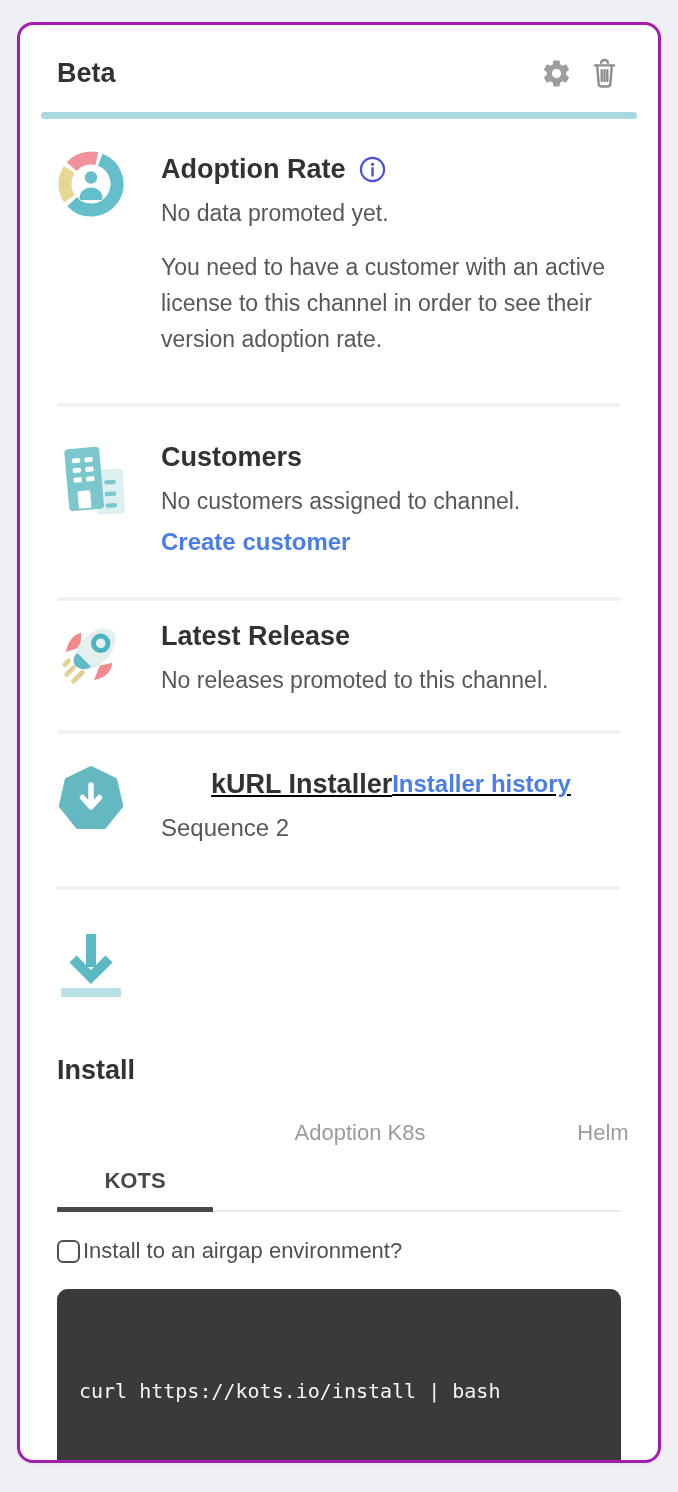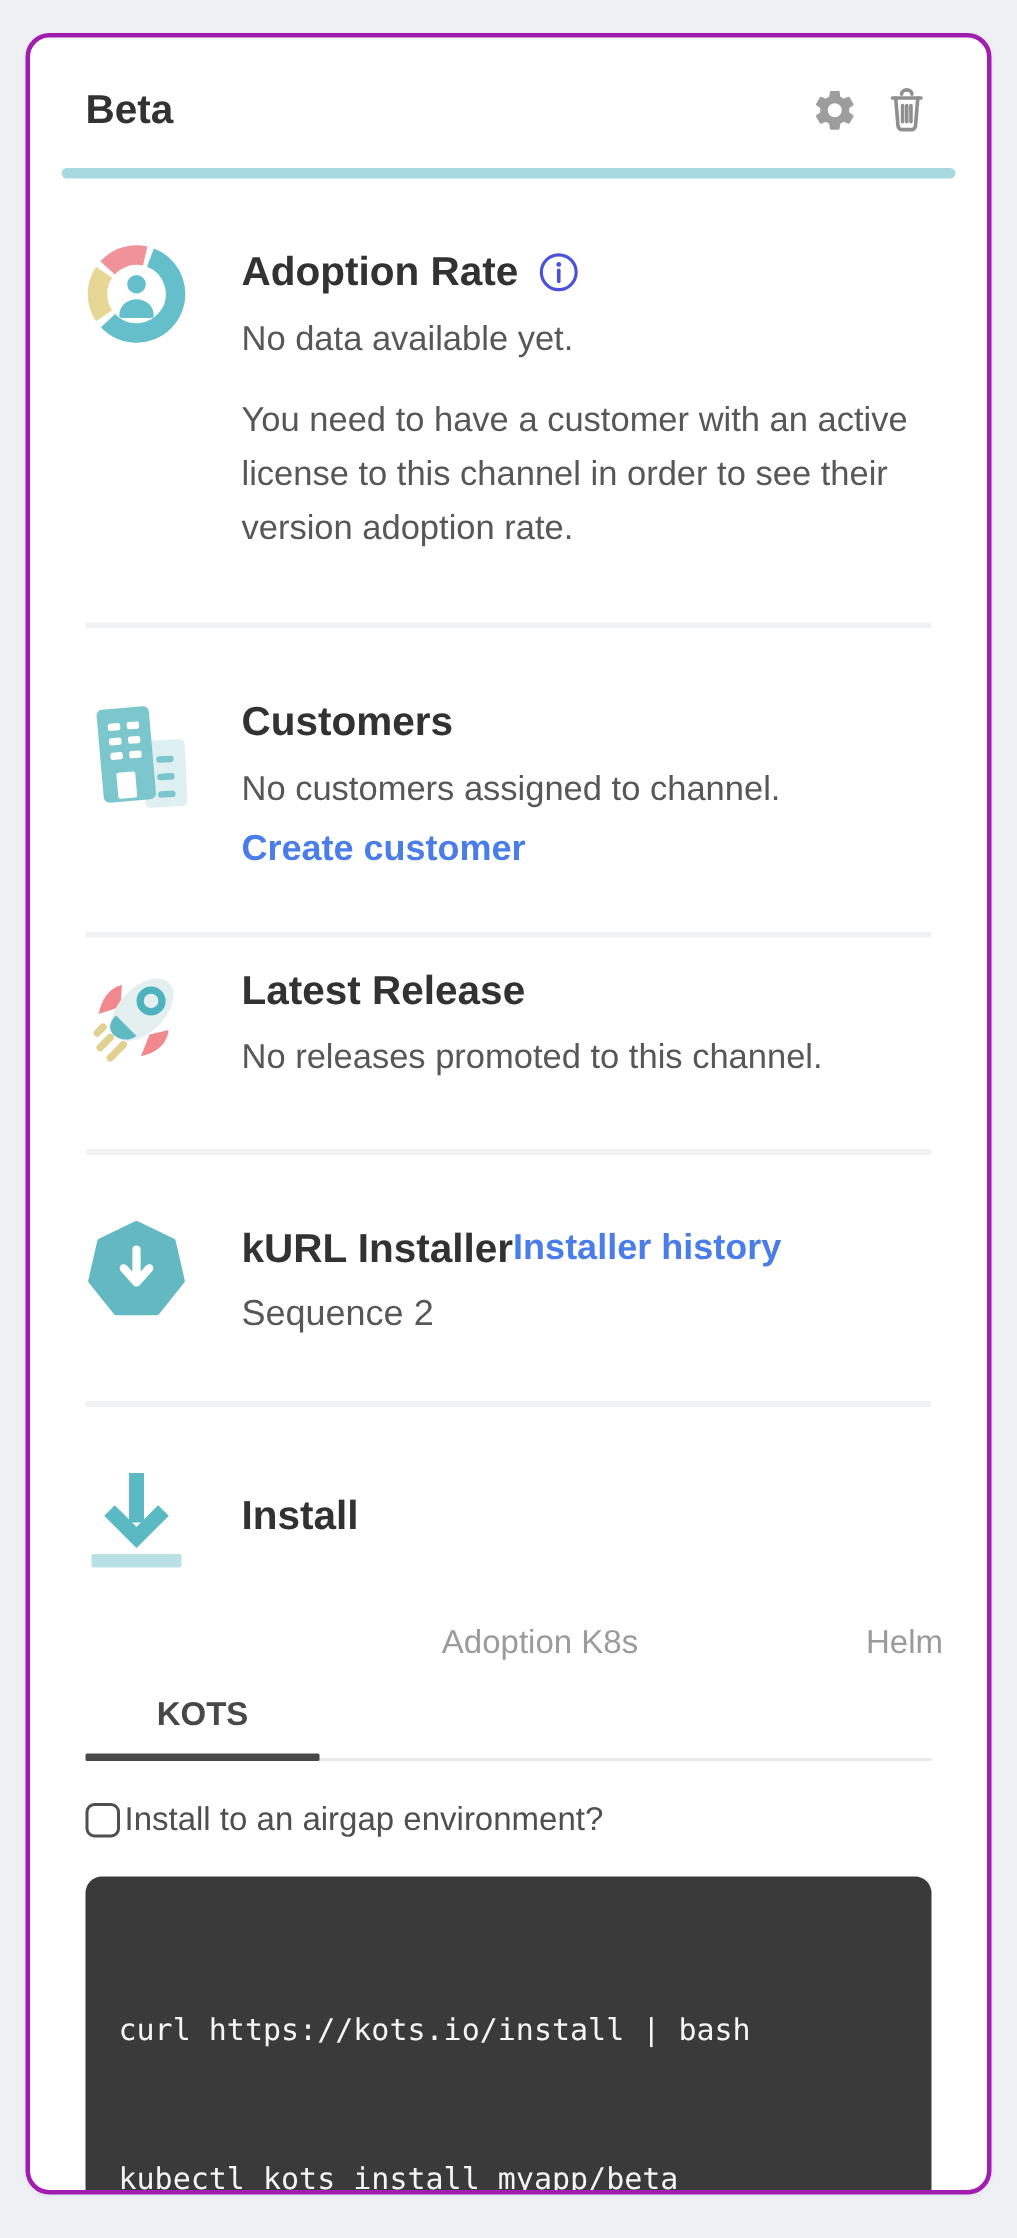--- a/index.html
+++ b/index.html
@@ -45,25 +45,25 @@
   .accent-bar{height:7px; border-radius:4px; background:var(--accent); margin:23px -16px 0;}
   
   .section{display:flex; gap:36px; align-items:flex-start;}
   .icon-col{flex:none; width:68px; display:flex; justify-content:center;}
   .content-col{flex:1; min-width:0;}
   .section-title{font-size:27px; font-weight:700; color:var(--title); line-height:36px; display:flex; align-items:center; gap:14px;}
   .section-body{font-size:23px; color:var(--body); line-height:36px; margin-top:8px;}
   .section-para{font-size:23px; color:var(--body); line-height:36px; margin-top:18px; max-width:470px;}
   .link{font-size:24px; font-weight:700; color:var(--link-blue); line-height:30px; display:inline-block; text-decoration:none; cursor:pointer;}
   .divider{height:4px; border-radius:2px; background:var(--divider);}
-  .m-top-44{margin-top:44px;} .m-top-46{margin-top:46px;} .m-top-42{margin-top:42px;}
-  .m-top-40{margin-top:40px;} .m-top-36{margin-top:17px;justify-content:center;}
+  .m-top-44{margin-top:32px;} .m-top-46{margin-top:46px;} .m-top-42{margin-top:42px;}
+  .m-top-40{margin-top:40px;flex-direction:column;} .m-top-36{margin-top:17px;justify-content:center;}
   .m-top-16{margin-top:16px;} .m-top-8{margin-top:8px;}
   
-  .title-row{display:flex; align-items:center; justify-content:flex-start;}
+  .title-row{display:flex; align-items:center; justify-content:center;text-decoration:underline;}
   .small-link{font-size:24px; font-weight:700; color:var(--link-blue); cursor:pointer; text-decoration:none;}
   .sequence{font-size:24px; color:var(--body); line-height:32px; margin-top:10px;}
   
   .tabs{display:flex; border-bottom:2px solid #e9e9eb; margin-top:30px;}
   .tab{flex:none; text-align:center; font-size:22px; color:var(--tab-inactive); line-height:30px; padding-bottom:14px; position:relative; cursor:pointer;}
   .tab.active{color:var(--tab-active); font-weight:700;}
   .tab.active::after{content:""; position:absolute; left:0; right:0; bottom:-2px; height:5px; background:var(--tab-active); border-radius:1px;}
   .tab-kots{width:156px;margin-top:48px;}
   .tab-embedded{width:250px; margin-left:22px;}
   .tab-helm{width:160px; margin-left:38px;}
@@ -125,21 +125,21 @@
       <div class="section-title">
         <span>Adoption Rate</span>
         <span style="cursor:pointer;">
           <svg width="27" height="27" viewBox="0 0 27 27" fill="none">
             <circle cx="13.5" cy="13.5" r="11.6" stroke="#4b51da" stroke-width="2.1"></circle>
             <circle cx="13.5" cy="8.3" r="1.6" fill="#4b51da"></circle>
             <path d="M13.5 12.2 v7.4" stroke="#4b51da" stroke-width="2.4" stroke-linecap="round"></path>
           </svg>
         </span>
       </div>
-      <div class="section-body">No data available yet.</div>
+      <div class="section-body">No data promoted yet.</div>
       <div class="section-para">You need to have a customer with an active license to this channel in order to see their version adoption rate.</div>
     </div>
   </div>
 
   <div class="divider m-top-46"></div>
 
   <div class="section m-top-44">
     <div class="icon-col">
       <svg width="70" height="78" viewBox="0 0 70 78">
         <g transform="rotate(-3 55 52)">

